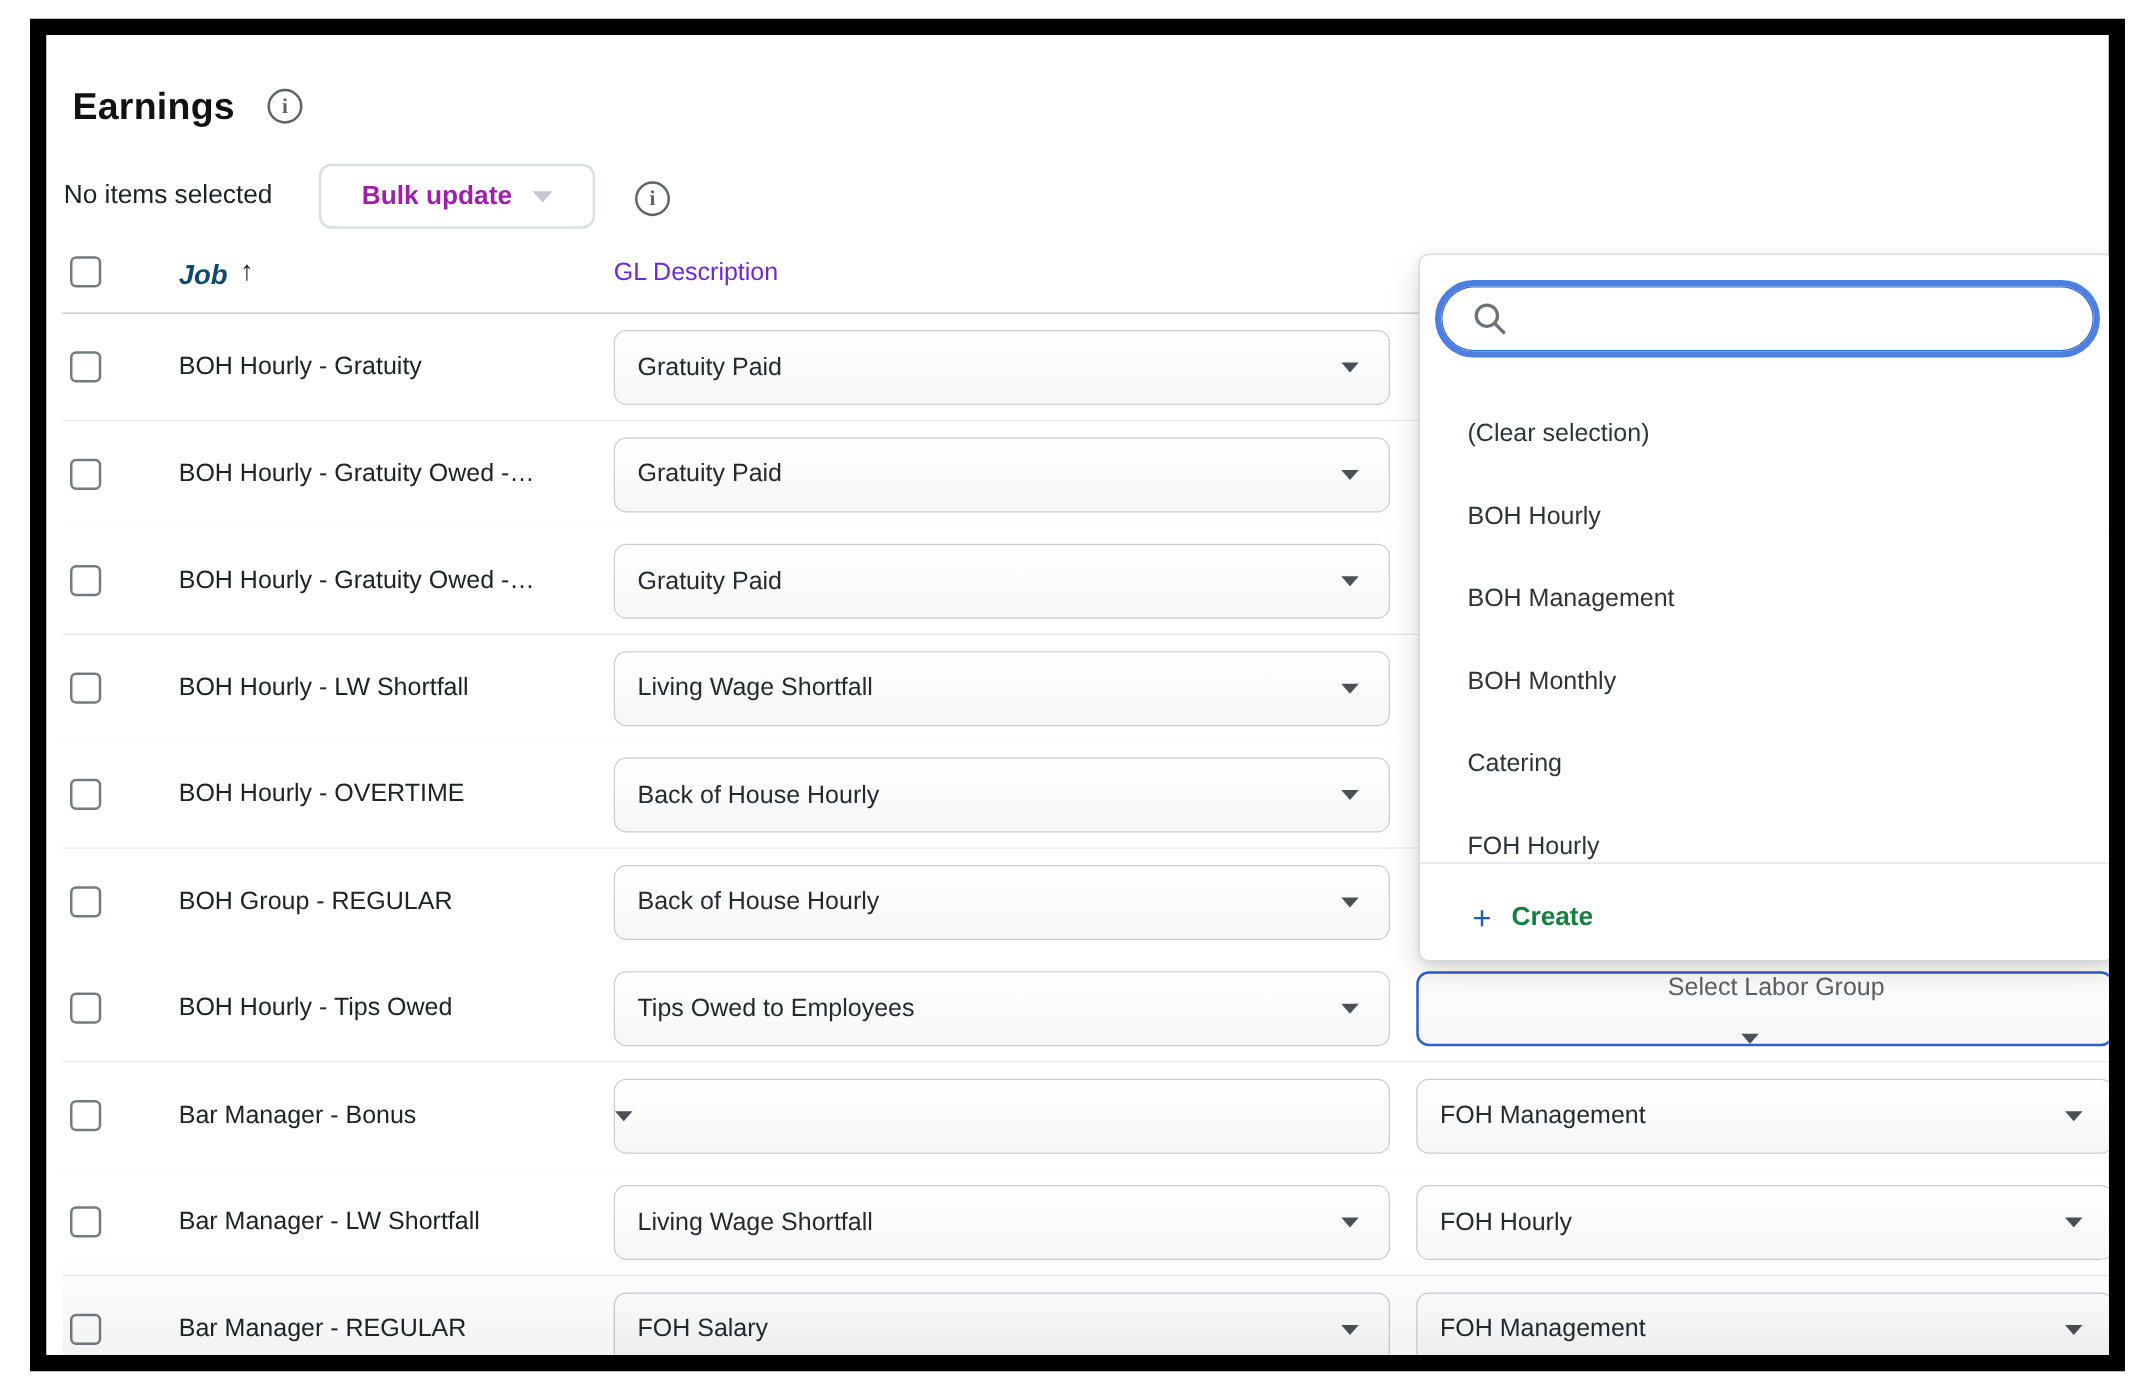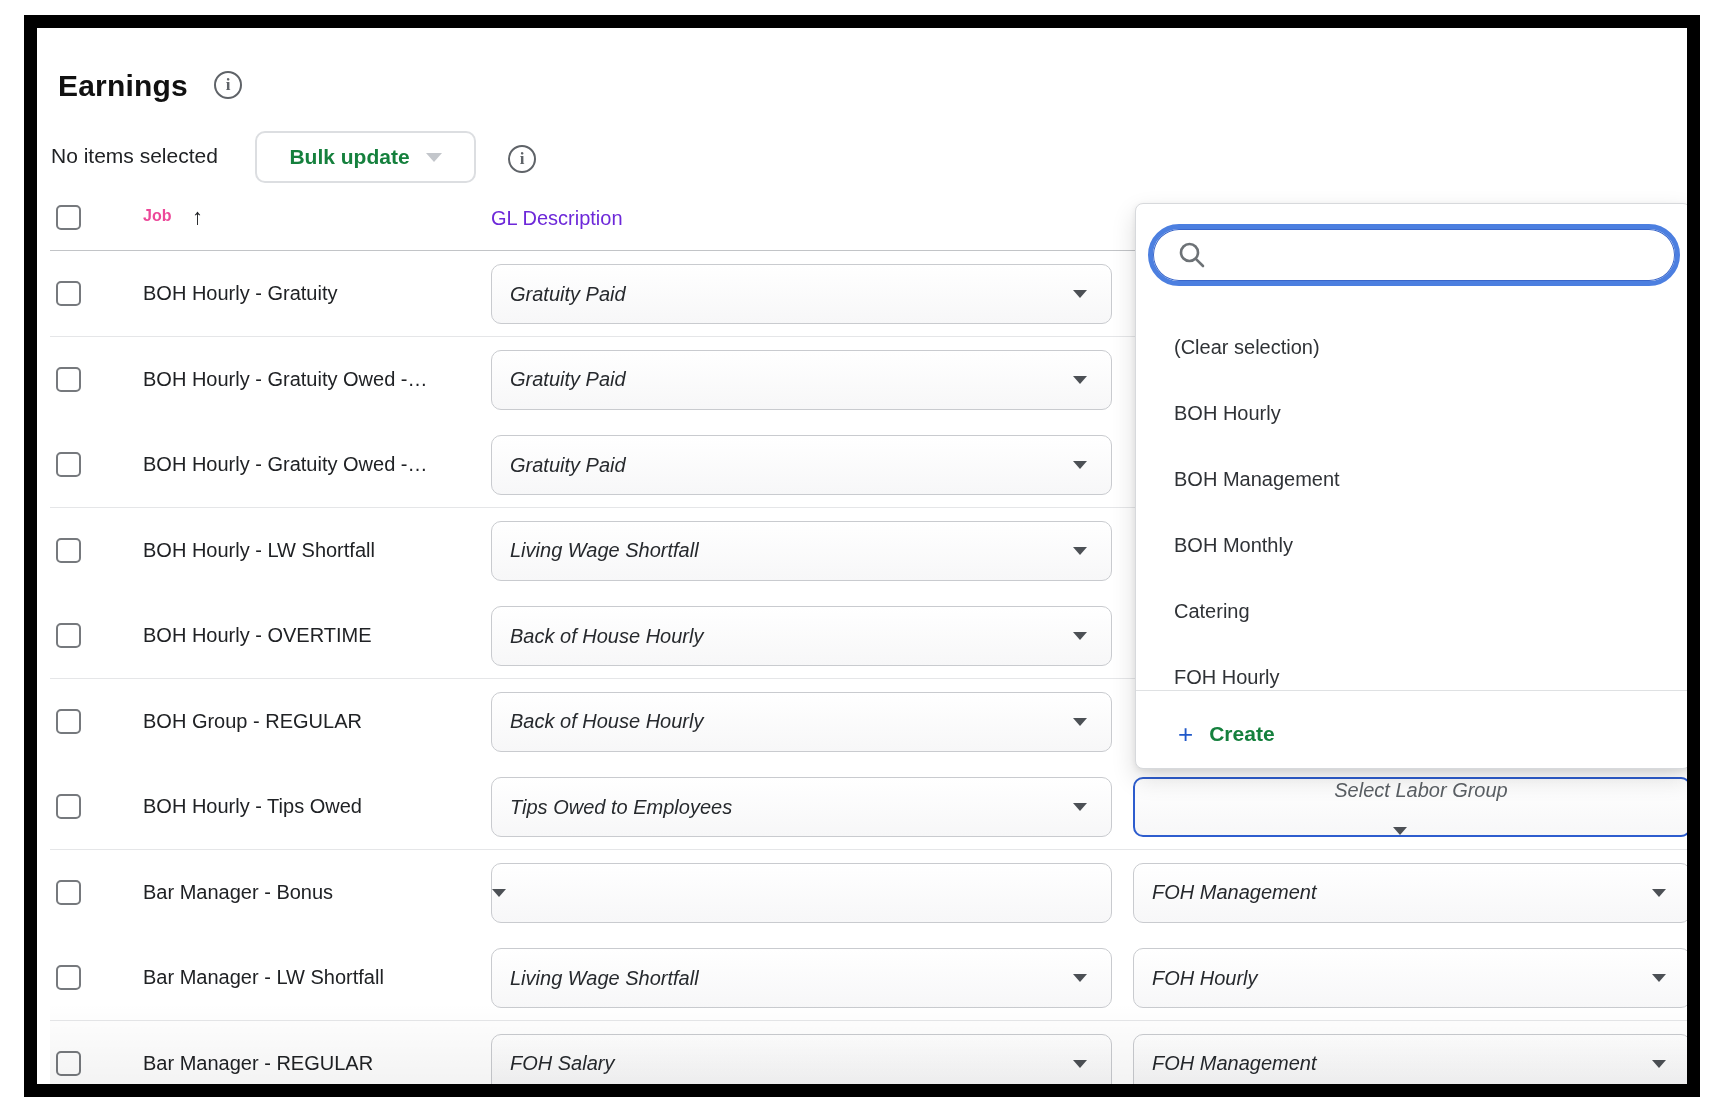--- a/index.html
+++ b/index.html
@@ -19,41 +19,41 @@
     display:flex; align-items:center; justify-content:center;
     font-size:17px; color:#5f6368; font-weight:700; font-family:"Liberation Serif", serif; }
   .info1 { left:164px; top:30px; }
   .info2 { left:458px; top:104px; }
 
   .sel-status { left:1px; top:103px; font-size:21px; color:#202225; }
 
   .bulk-btn { left:205px; top:90px; width:221px; height:52px; border:2px solid #dcdee1;
     border-radius:10px; background:#fff; display:flex; align-items:center; justify-content:center;
     gap:16px; cursor:default; }
-  .bulk-btn .lbl { font-size:21px; font-weight:700; color:#15803d; }
+  .bulk-btn .lbl { font-size:21px; font-weight:700; color:#a21caf; }
   .caret { width:0; height:0; border-left:8px solid transparent; border-right:8px solid transparent;
     border-top:9px solid #4c5055; }
   .caret.dim { border-top-color:#c3c6cb; }
 
   .th-check { left:6px; top:164px; }
   .checkbox { width:25px; height:25px; border:2px solid #76797d; border-radius:5px; background:#fff; }
-  .th-job { left:93px; top:166px; font-size:16px; font-weight:700; color:#ec4899; }
+  .th-job { left:93px; top:166px; font-size:22px; font-weight:700; color:#0c4a6e;font-style:italic; }
   .th-sort { left:142px; top:163px; font-size:22px; color:#202225; font-weight:400; }
   .th-gl { left:441px; top:166px; font-size:20px; color:#6d28d9; }
   .head-line { left:0; top:209px; width:1650px; height:2px; background:#c2c4c7; }
 
   .rows { position:absolute; left:0; top:0; width:1650px; height:1056px; }
   .row { position:absolute; left:0; width:1650px; height:86px; border-bottom:1px solid #e5e6e8; background:#fff; }
   .row .checkbox { position:absolute; left:6px; top:30px; }
   .row .job { position:absolute; left:93px; top:0; height:85px; display:flex; align-items:center;
     font-size:20px; color:#202225; }
 
   .select { position:absolute; top:13px; height:60px; border:1.5px solid #c9cbcf; border-radius:10px;
     background:linear-gradient(#ffffff, #f7f7f8); display:flex; align-items:center; cursor:pointer; }
-  .select .val { padding-left:18px; font-size:20px; color:#26292d; flex:1;font-style:italic; }
+  .select .val { padding-left:18px; font-size:20px; color:#26292d; flex:1; }
   .select .caret { margin-right:24px; border-left-width:7px; border-right-width:7px; border-top-width:8px; }
   .select.gl { left:441px; width:621px; }
   .select.labor { left:1083px; width:558px; }
   .select.focused { border:2px solid #2e5dce;flex-direction:column; }
   .select.focused .val { color:#5b6065; }
 
   .fade { left:0px; top:962px; width:1650px; height:94px;
     background:linear-gradient(rgba(0,0,0,0), rgba(0,0,0,0.055)); pointer-events:none; z-index:5; }
 
   

